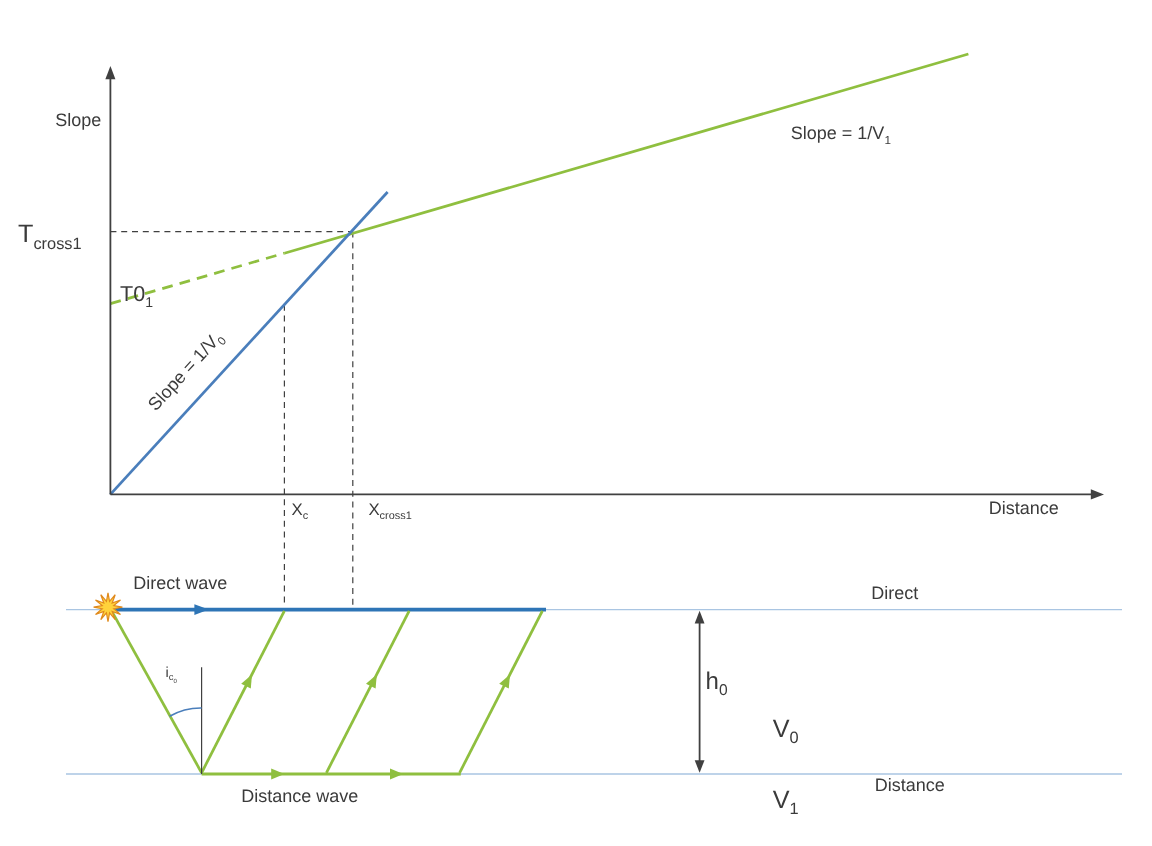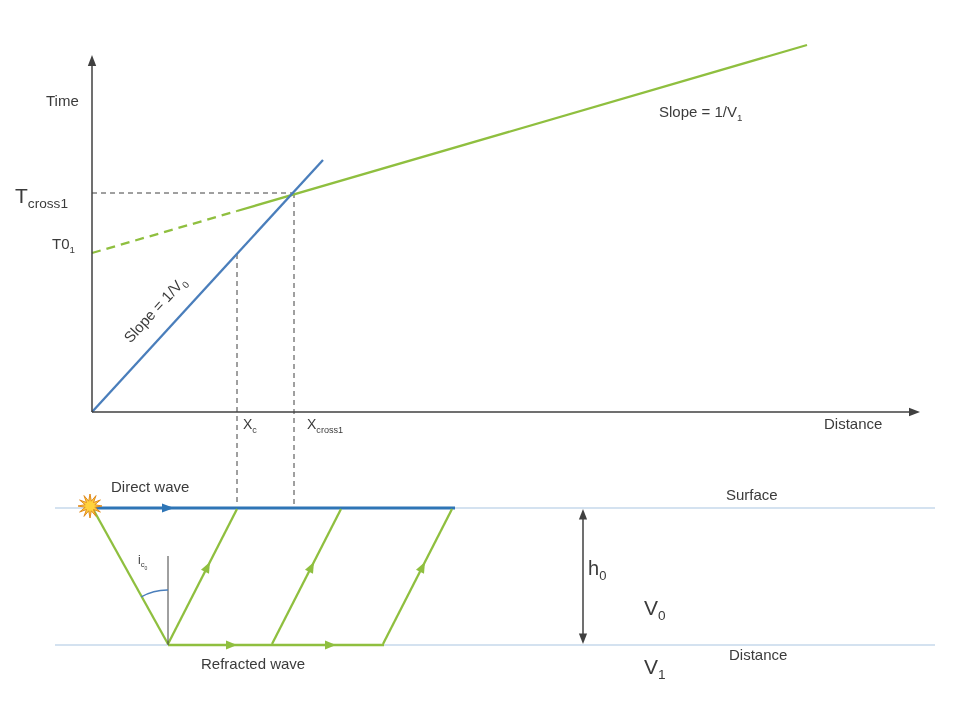--- a/index.html
+++ b/index.html
@@ -21,21 +21,21 @@
   .direct    { stroke: var(--direct-wave-line, #2e75b6); stroke-width:3; }
   .direct-fill { fill: var(--direct-wave-line, #2e75b6); }
   .green-fill  { fill: var(--refracted-wave-line, #8fbf3f); }
   .arc       { stroke: var(--travel-time-direct, #4a7ebb); stroke-width:1.3; fill:none; }
   .star      { fill: var(--source-star, #ffd23b); stroke:#e08a1e; stroke-width:1; }
 
   
   .lbl { position:absolute; color:#3b3b3b; font-size:15px; white-space:nowrap; line-height:1.1; }
   .lbl sub { font-size:0.65em; }
   .s17 { font-size:12px; }
-  .s18 { font-size:15px; }
+  .s18 { font-size:18px;margin-left:48px; }
   .s20 { font-size:14px; }
   .s21 { font-size:21px; }
   .s24 { font-size:20px; }
   .rot { transform:rotate(-47.5deg); transform-origin:0 0; }
 </style>
 </head>
 <body>
 
 <div id="stage">
 
@@ -75,21 +75,21 @@
     <line class="axis-thin" x1="168" y1="645" x2="168" y2="556"></line>
     <path class="arc" d="M 168 590 Q 153.7 589.8 141.3 596.9"></path>
 
     <line class="axis" x1="583" y1="517" x2="583" y2="636"></line>
     <polygon class="axis-fill" points="583,509 578.9,519.5 587.1,519.5"></polygon>
     <polygon class="axis-fill" points="583,644 578.9,633.5 587.1,633.5"></polygon>
 
     <polygon class="star" points="102,506 94.8,507.3 100.4,512 93.5,509.5 96,516.4 91.3,510.8 90,518 88.7,510.8 84,516.4 86.5,509.5 79.6,512 85.2,507.3 78,506 85.2,504.7 79.6,500 86.5,502.5 84,495.6 88.7,501.2 90,494 91.3,501.2 96,495.6 93.5,502.5 100.4,500 94.8,504.7"></polygon>
   </svg>
 
-  <div class="lbl" style="left:46px; top:93px;">Time</div>
+  <div class="lbl" style="left:46px; top:93px;">Slope</div>
   <div class="lbl" style="left:824px; top:416px;">Distance</div>
 
   <div class="lbl" style="left:659px; top:104px;">
     <span>Slope = 1/V</span><sub>1</sub>
   </div>
 
   <div class="lbl rot" style="left:121px; top:335px;">
     <span>Slope = 1/V</span><sub>0</sub>
   </div>
 
@@ -103,23 +103,23 @@
 
   <div class="lbl s20" style="left:243px; top:417px;">
     <span>X</span><sub>c</sub>
   </div>
 
   <div class="lbl s20" style="left:307px; top:417px;">
     <span>X</span><sub>cross1</sub>
   </div>
 
   <div class="lbl" style="left:111px; top:479px;">Direct wave</div>
-  <div class="lbl" style="left:726px; top:487px;">Surface</div>
+  <div class="lbl" style="left:726px; top:487px;">Direct</div>
   <div class="lbl" style="left:729px; top:647px;">Distance</div>
-  <div class="lbl" style="left:201px; top:656px;">Refracted wave</div>
+  <div class="lbl" style="left:201px; top:656px;">Distance wave</div>
 
   <div class="lbl s24" style="left:588px; top:557px;">
     <span>h</span><sub>0</sub>
   </div>
 
   <div class="lbl s21" style="left:644px; top:596px;">
     <span>V</span><sub>0</sub>
   </div>
 
   <div class="lbl s21" style="left:644px; top:655px;">

